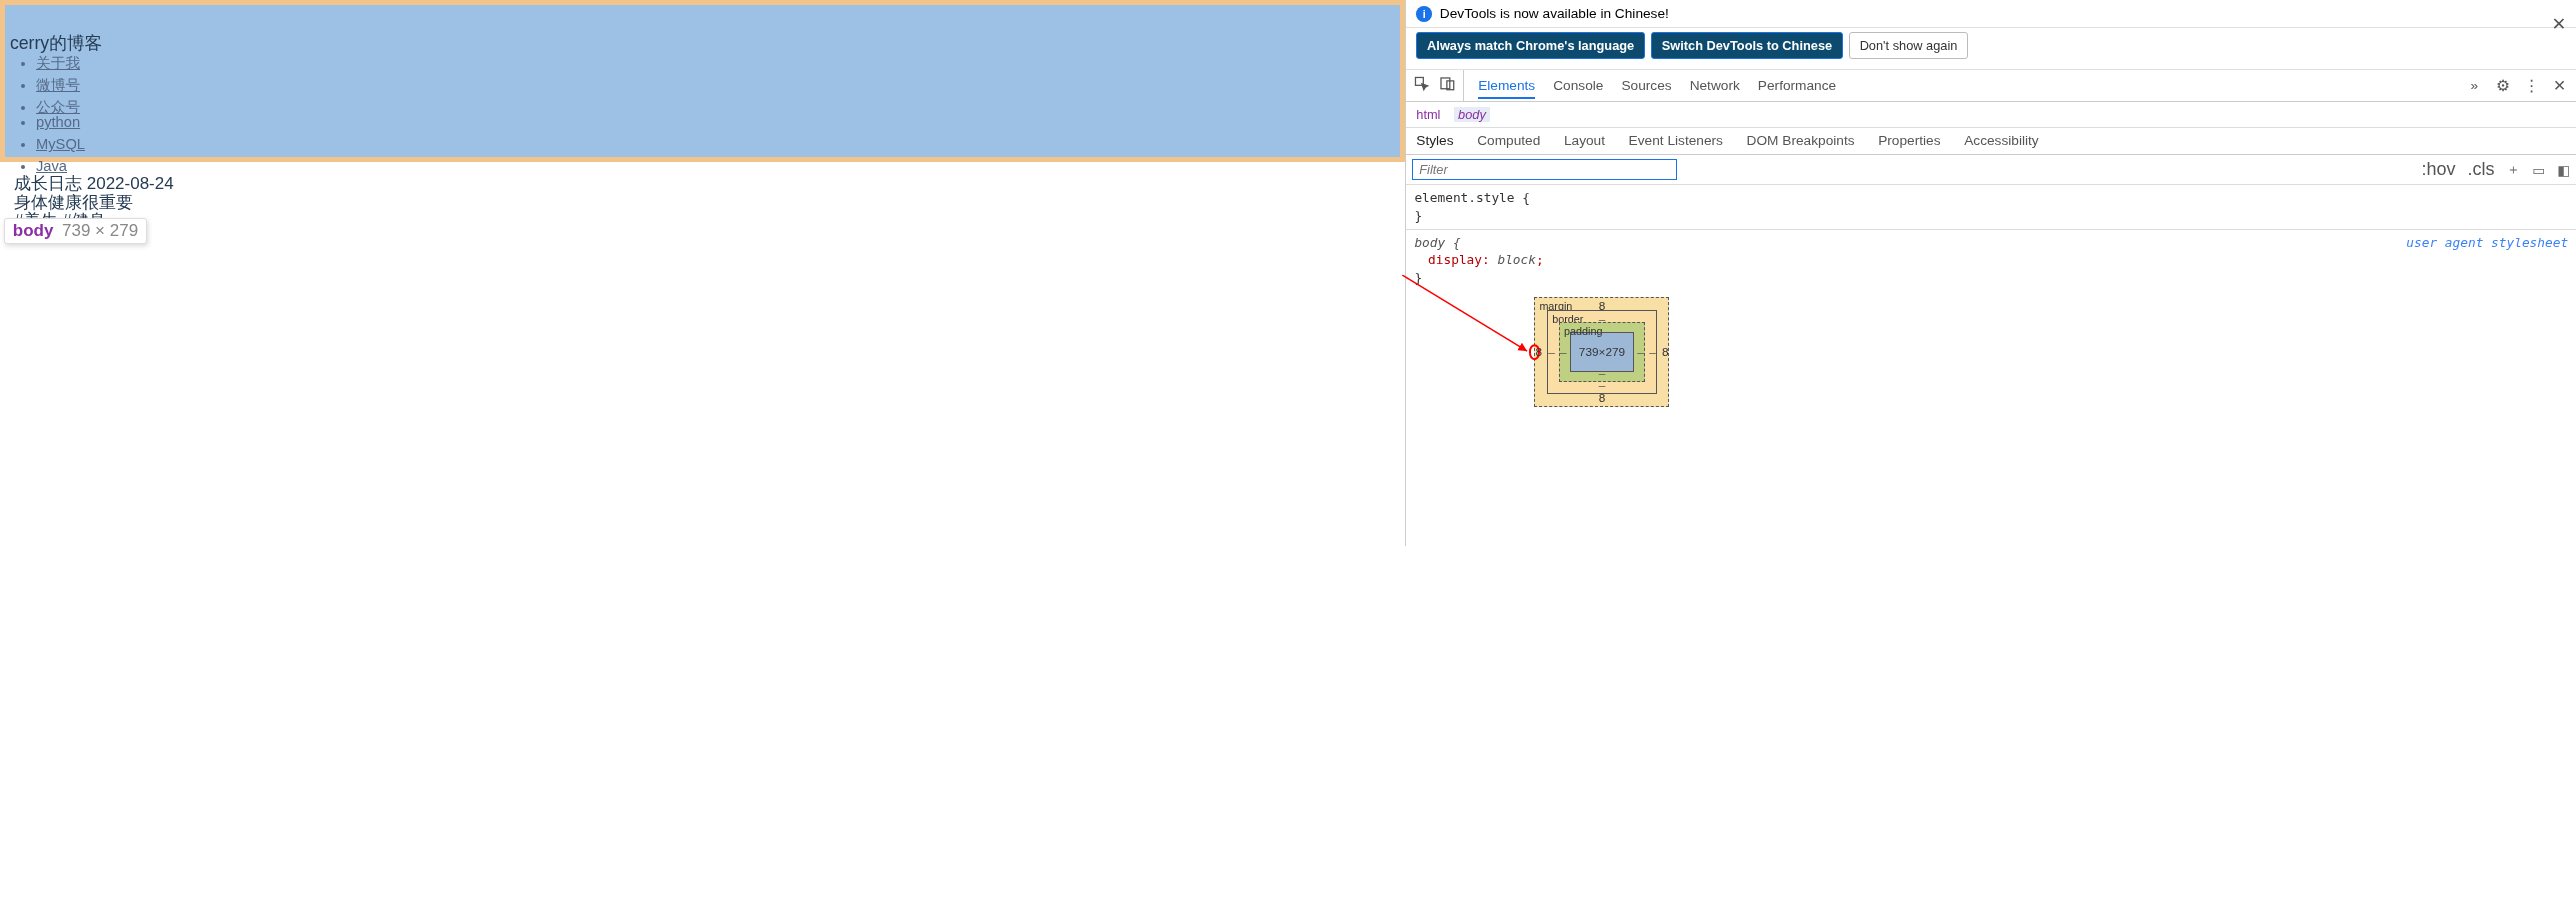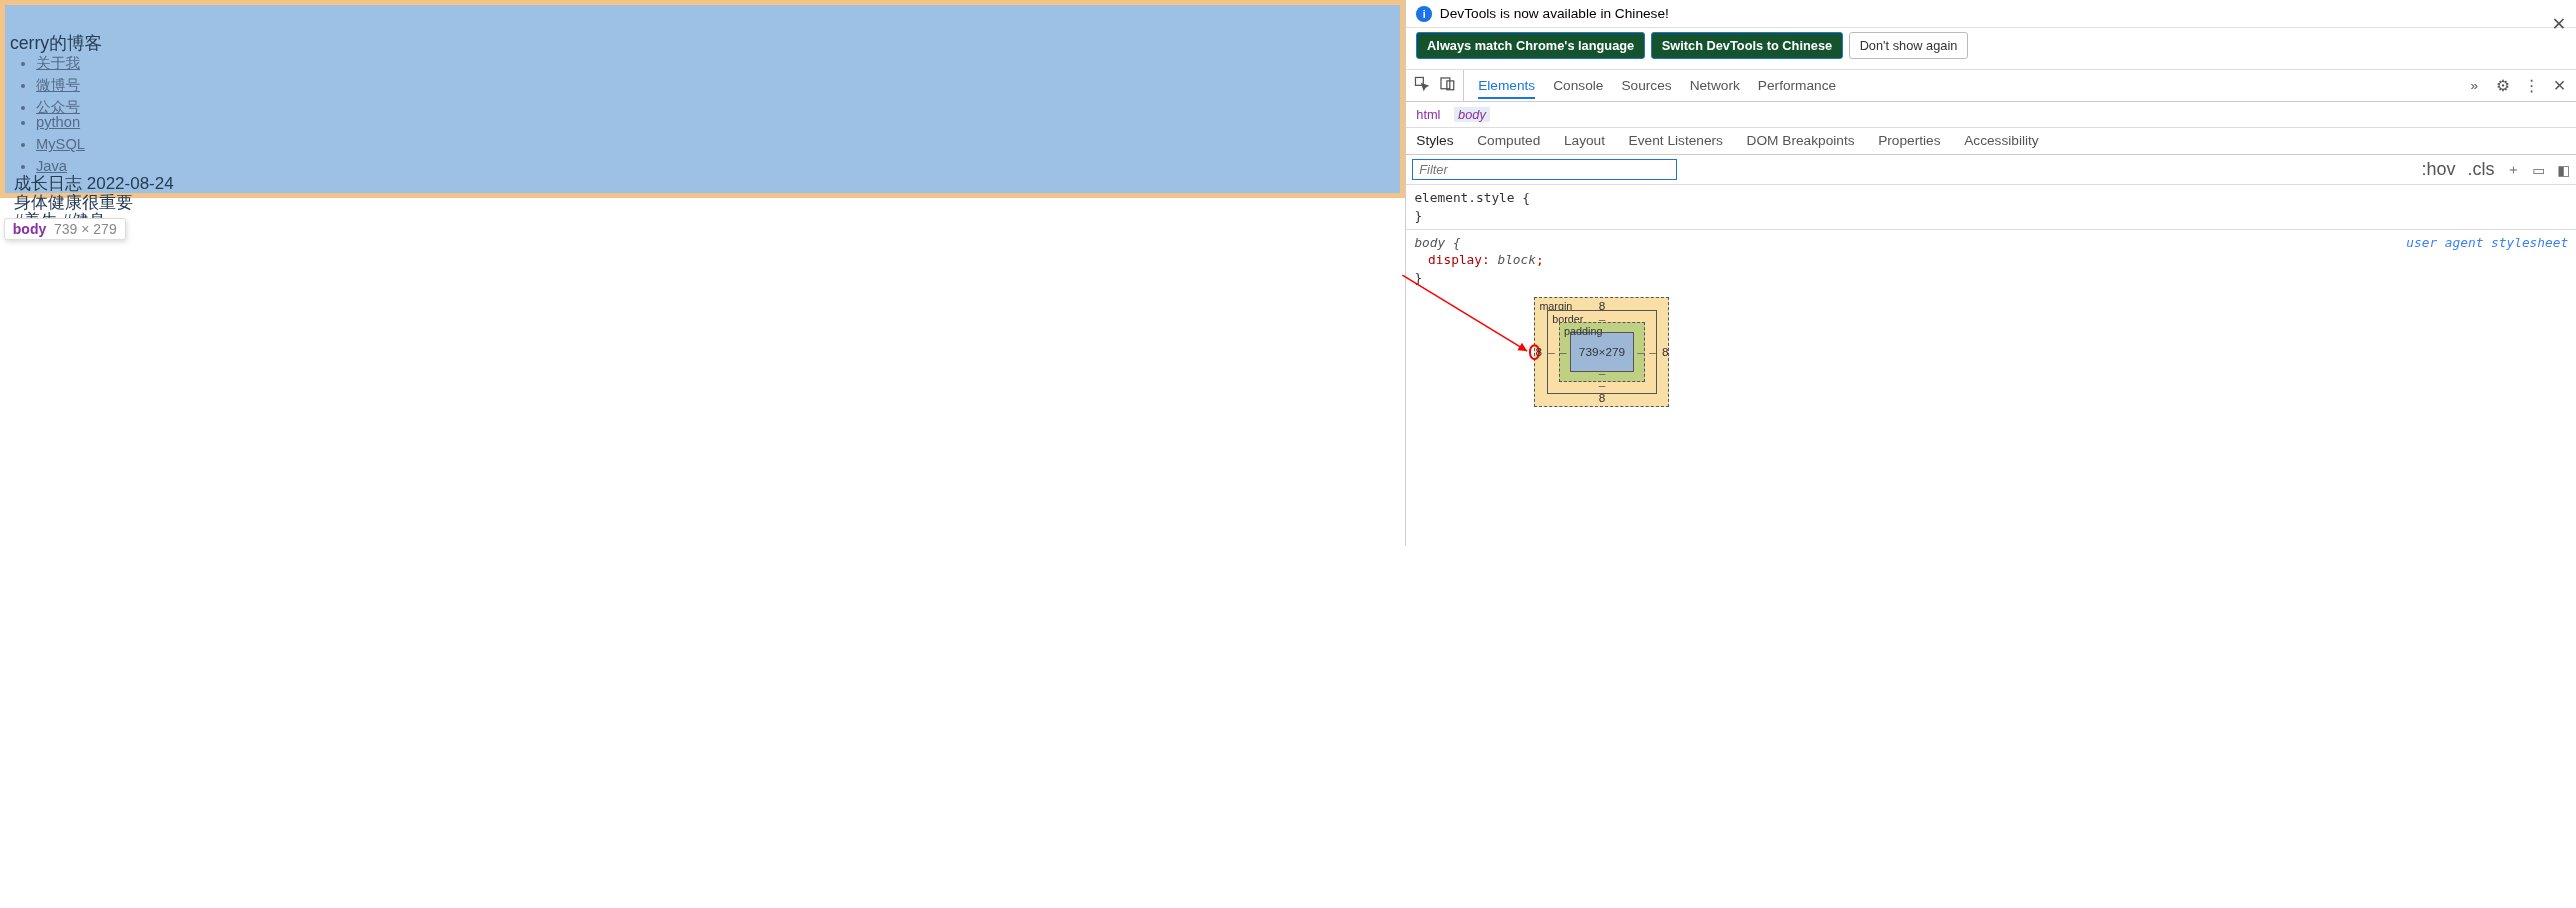--- a/index.html
+++ b/index.html
@@ -2,39 +2,39 @@
 <html><head>
 <meta charset="utf-8">
 <style>
   *{box-sizing:border-box;}
   html,body{margin:0;padding:0;font-family:"Segoe UI",Arial,sans-serif;background:#fff;height:100%;}
   .root{display:flex;width:100%;height:546px;}
   .left-pane{flex:0 0 54.6%;position:relative;border-right:1px solid #ccc;}
   .right-pane{flex:1;display:flex;flex-direction:column;min-width:0;}
 
   
-  .body-highlight{position:absolute;left:0;top:0;right:0;height:198px;border:5.9px solid #f3c48a;background:#9dc1e4;padding:0;color:#263c55;font-size:14.7px;line-height:1.5;}
+  .body-highlight{position:absolute;left:0;top:0;right:0;height:162px;border:5.9px solid #f3c48a;background:#9dc1e4;padding:0;color:#263c55;font-size:14.7px;line-height:1.5;}
   .body-highlight .title{position:absolute;left:4.9px;top:24.5px;font-size:17.7px;}
   .body-highlight ul.first{position:absolute;left:31px;top:47px;margin:0;padding:0;}
   .body-highlight ul.second{position:absolute;left:31px;top:106px;margin:0;padding:0;}
   .body-highlight li{list-style:disc;margin-left:0;color:#556a88;}
   .body-highlight a{color:#556a88;text-decoration:underline;}
   .body-highlight .growlog{position:absolute;left:9px;top:159px;font-size:17px;margin-top:11px;}
   .body-highlight .growlog div{line-height:1.1;}
 
-  .body-tooltip{position:absolute;left:3.9px;top:218px;background:#fff;border:1px solid #ddd;border-radius:2.9px;box-shadow:1px 2px 4.9px rgba(0,0,0,0.15);padding:2px 7.9px;font-size:14px;}
+  .body-tooltip{position:absolute;left:3.9px;top:218px;background:#fff;border:1px solid #ddd;border-radius:2.9px;box-shadow:1px 2px 4.9px rgba(0,0,0,0.15);padding:2px 7.9px;font-size:17px;}
   .body-tooltip .tag{color:#8a2fa4;font-weight:600;}
   .body-tooltip .dims{color:#888;margin-left:3.9px;}
 
   
   .info-bar{display:flex;align-items:center;gap:7.9px;padding:5.9px 9.8px;border-bottom:1px solid #e0e0e0;font-size:13.7px;position:relative;background:#fff;}
   .info-icon{width:15.7px;height:15.7px;border-radius:50%;background:#1a73e8;color:#fff;font-weight:700;display:inline-flex;align-items:center;justify-content:center;font-size:10.8px;}
   .info-close{position:absolute;right:9.8px;top:13.7px;font-size:17.7px;color:#555;cursor:pointer;}
   .lang-bar{display:flex;gap:5.9px;padding:3.9px 9.8px 9.8px 9.8px;border-bottom:1px solid #e0e0e0;}
-  .btn-primary{background:#14532d;color:#fff;border-radius:2.9px;padding:4.9px 9.8px;font-size:12.8px;font-weight:600;border:1px solid #1a73e8;}
+  .btn-primary{background:#0c4a6e;color:#fff;border-radius:2.9px;padding:4.9px 9.8px;font-size:12.8px;font-weight:600;border:1px solid #1a73e8;}
   .btn-plain{background:#fff;color:#333;border:1px solid #bbb;border-radius:2.9px;padding:4.9px 9.8px;font-size:12.8px;}
 
   .toolbar{display:flex;align-items:center;border-bottom:1px solid #ccc;font-size:13.7px;color:#555;position:relative;}
   .toolbar .tool-icons{display:flex;gap:9.8px;padding:5.9px 7.9px;border-right:1px solid #ccc;}
   .toolbar .tabs{display:flex;gap:18px;padding:5.9px 13.7px;flex:1;}
   .toolbar .tab{cursor:pointer;}
   .toolbar .tab.active{color:#1a73e8;border-bottom:2px solid #1a73e8;padding-bottom:3.9px;margin-bottom:-5.9px;}
   .toolbar .more{padding:5.9px 7.9px;}
   .toolbar .right-icons{display:flex;gap:13.7px;padding:5.9px 9.8px;font-size:15.7px;color:#555;}
 

